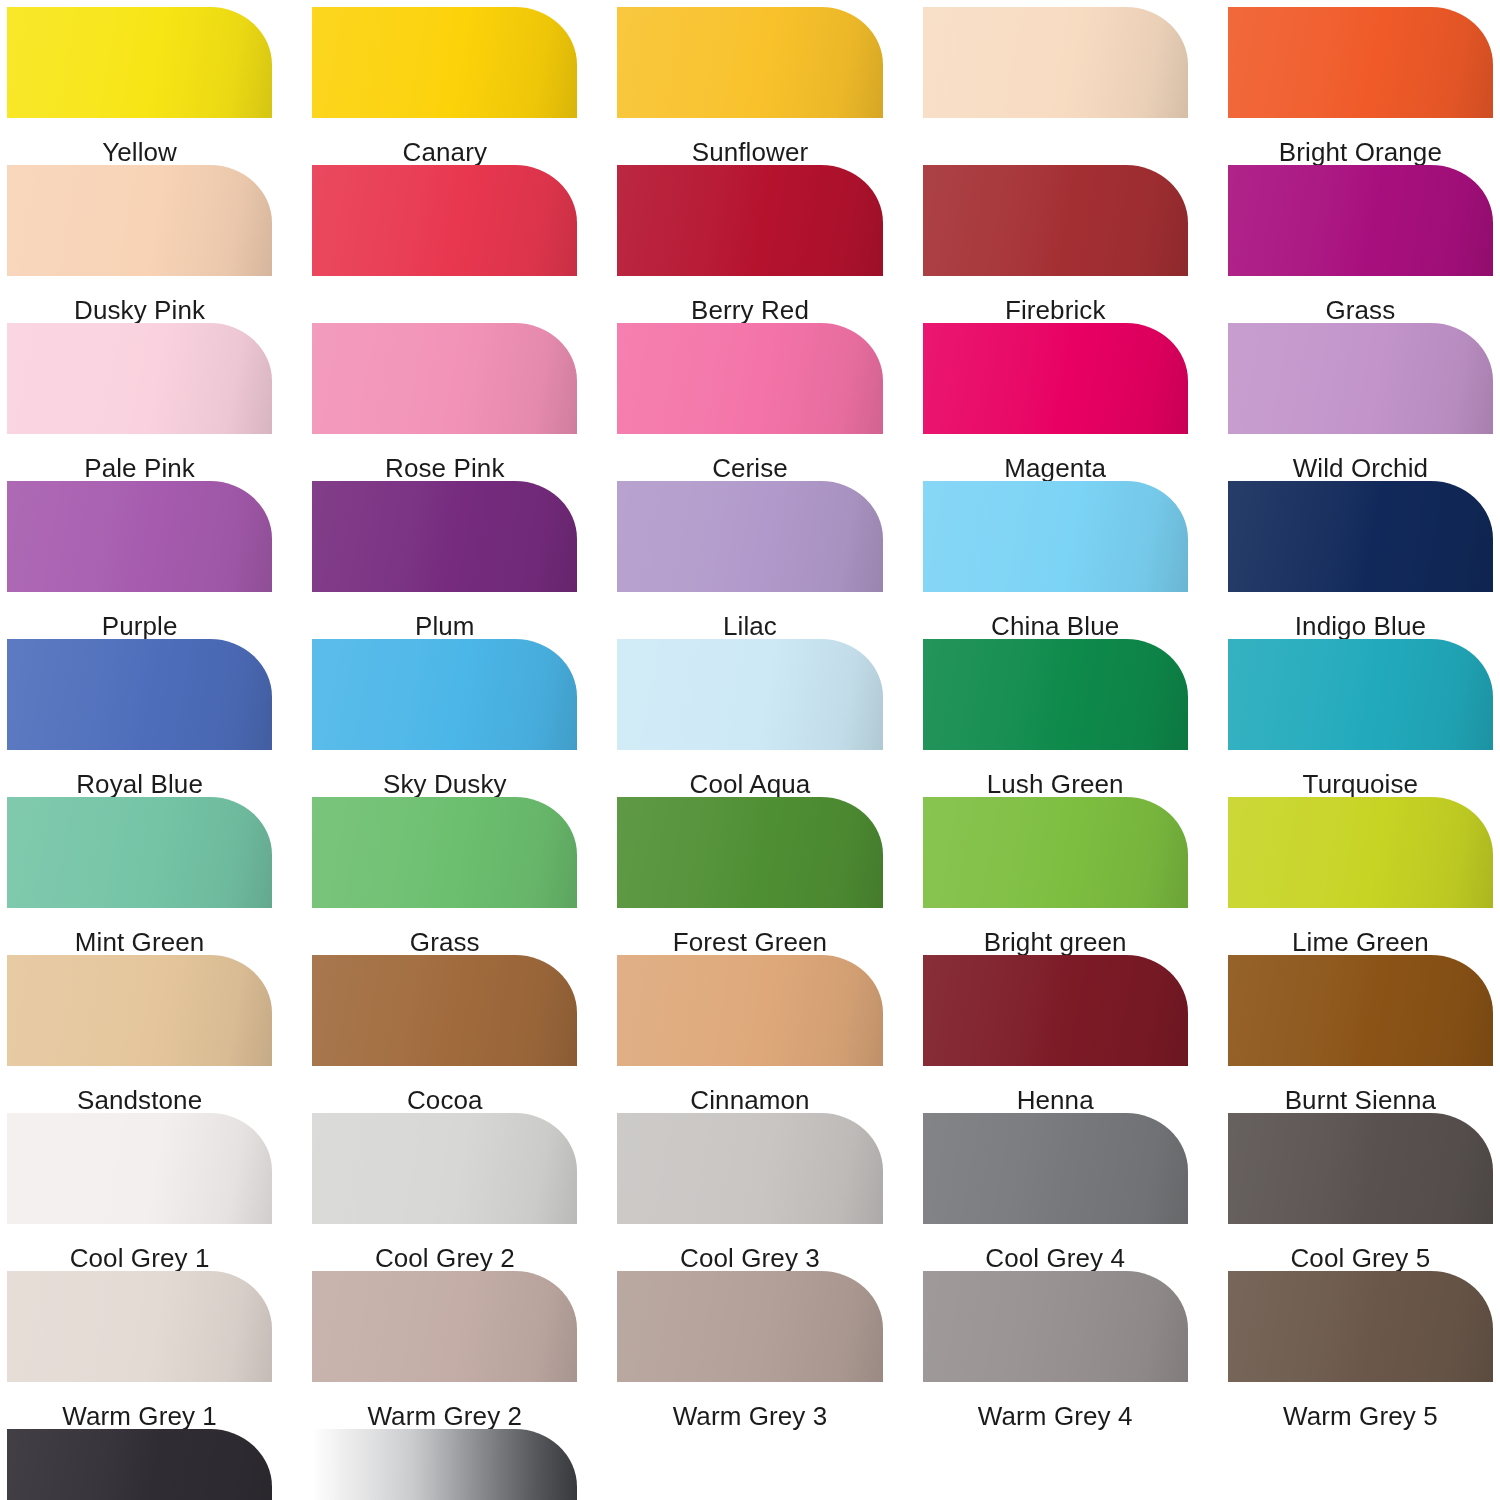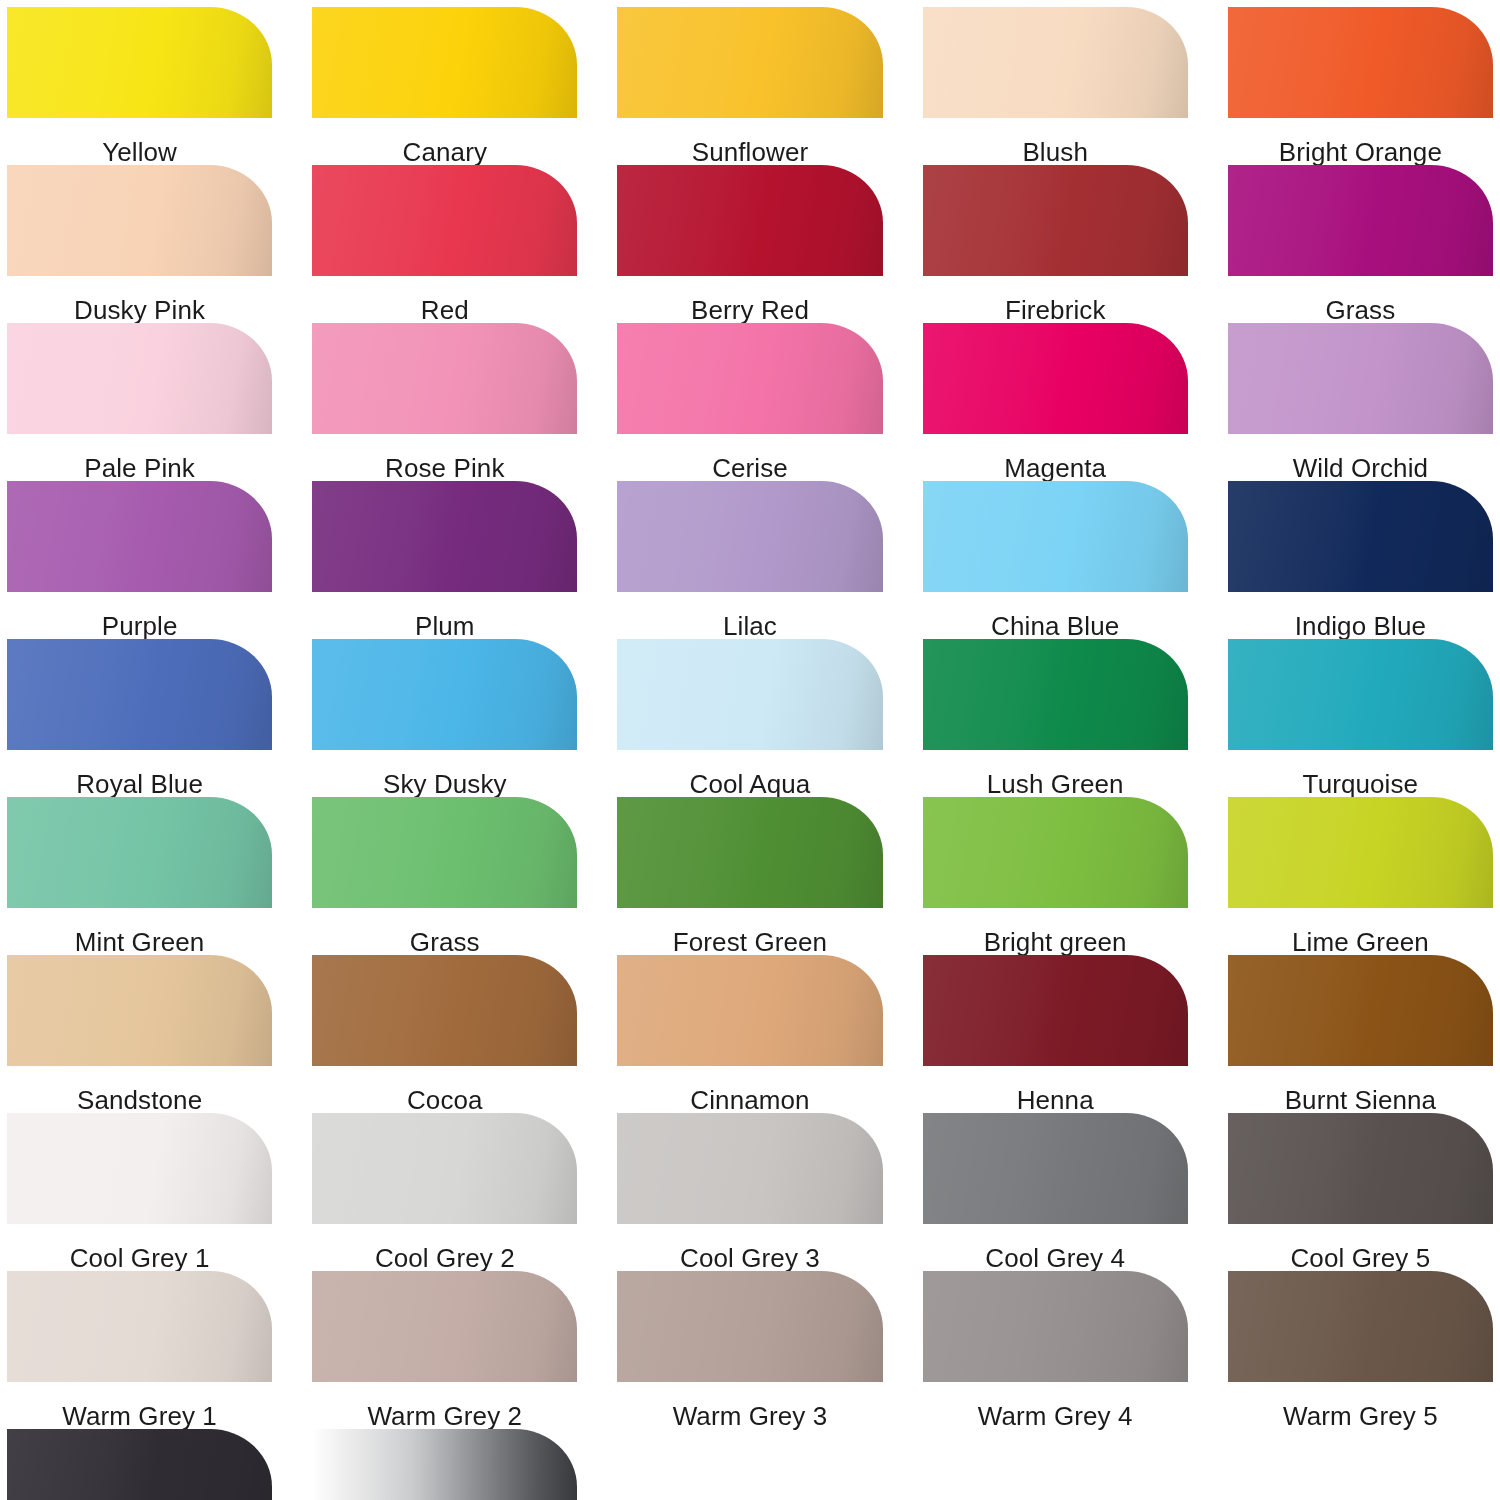--- a/index.html
+++ b/index.html
@@ -84,39 +84,37 @@
     <div class="swatch-cell">
       <div class="swatch-chip" style="background: rgb(249, 194, 43);">
         <div class="sheen"></div>
       </div>
       <div class="swatch-label">Sunflower</div>
     </div>
     <div class="swatch-cell">
       <div class="swatch-chip" style="background: rgb(248, 220, 194);">
         <div class="sheen"></div>
       </div>
-      <div class="swatch-label">Blush</div>
     </div>
     <div class="swatch-cell">
       <div class="swatch-chip" style="background: rgb(240, 90, 40);">
         <div class="sheen"></div>
       </div>
       <div class="swatch-label">Bright Orange</div>
     </div>
     <div class="swatch-cell">
       <div class="swatch-chip" style="background: rgb(248, 211, 182);">
         <div class="sheen"></div>
       </div>
       <div class="swatch-label">Dusky Pink</div>
     </div>
     <div class="swatch-cell">
       <div class="swatch-chip" style="background: rgb(232, 55, 79);">
         <div class="sheen"></div>
       </div>
-      <div class="swatch-label">Red</div>
     </div>
     <div class="swatch-cell">
       <div class="swatch-chip" style="background: rgb(181, 18, 46);">
         <div class="sheen"></div>
       </div>
       <div class="swatch-label">Berry Red</div>
     </div>
     <div class="swatch-cell">
       <div class="swatch-chip" style="background: rgb(164, 47, 51);">
         <div class="sheen"></div>

